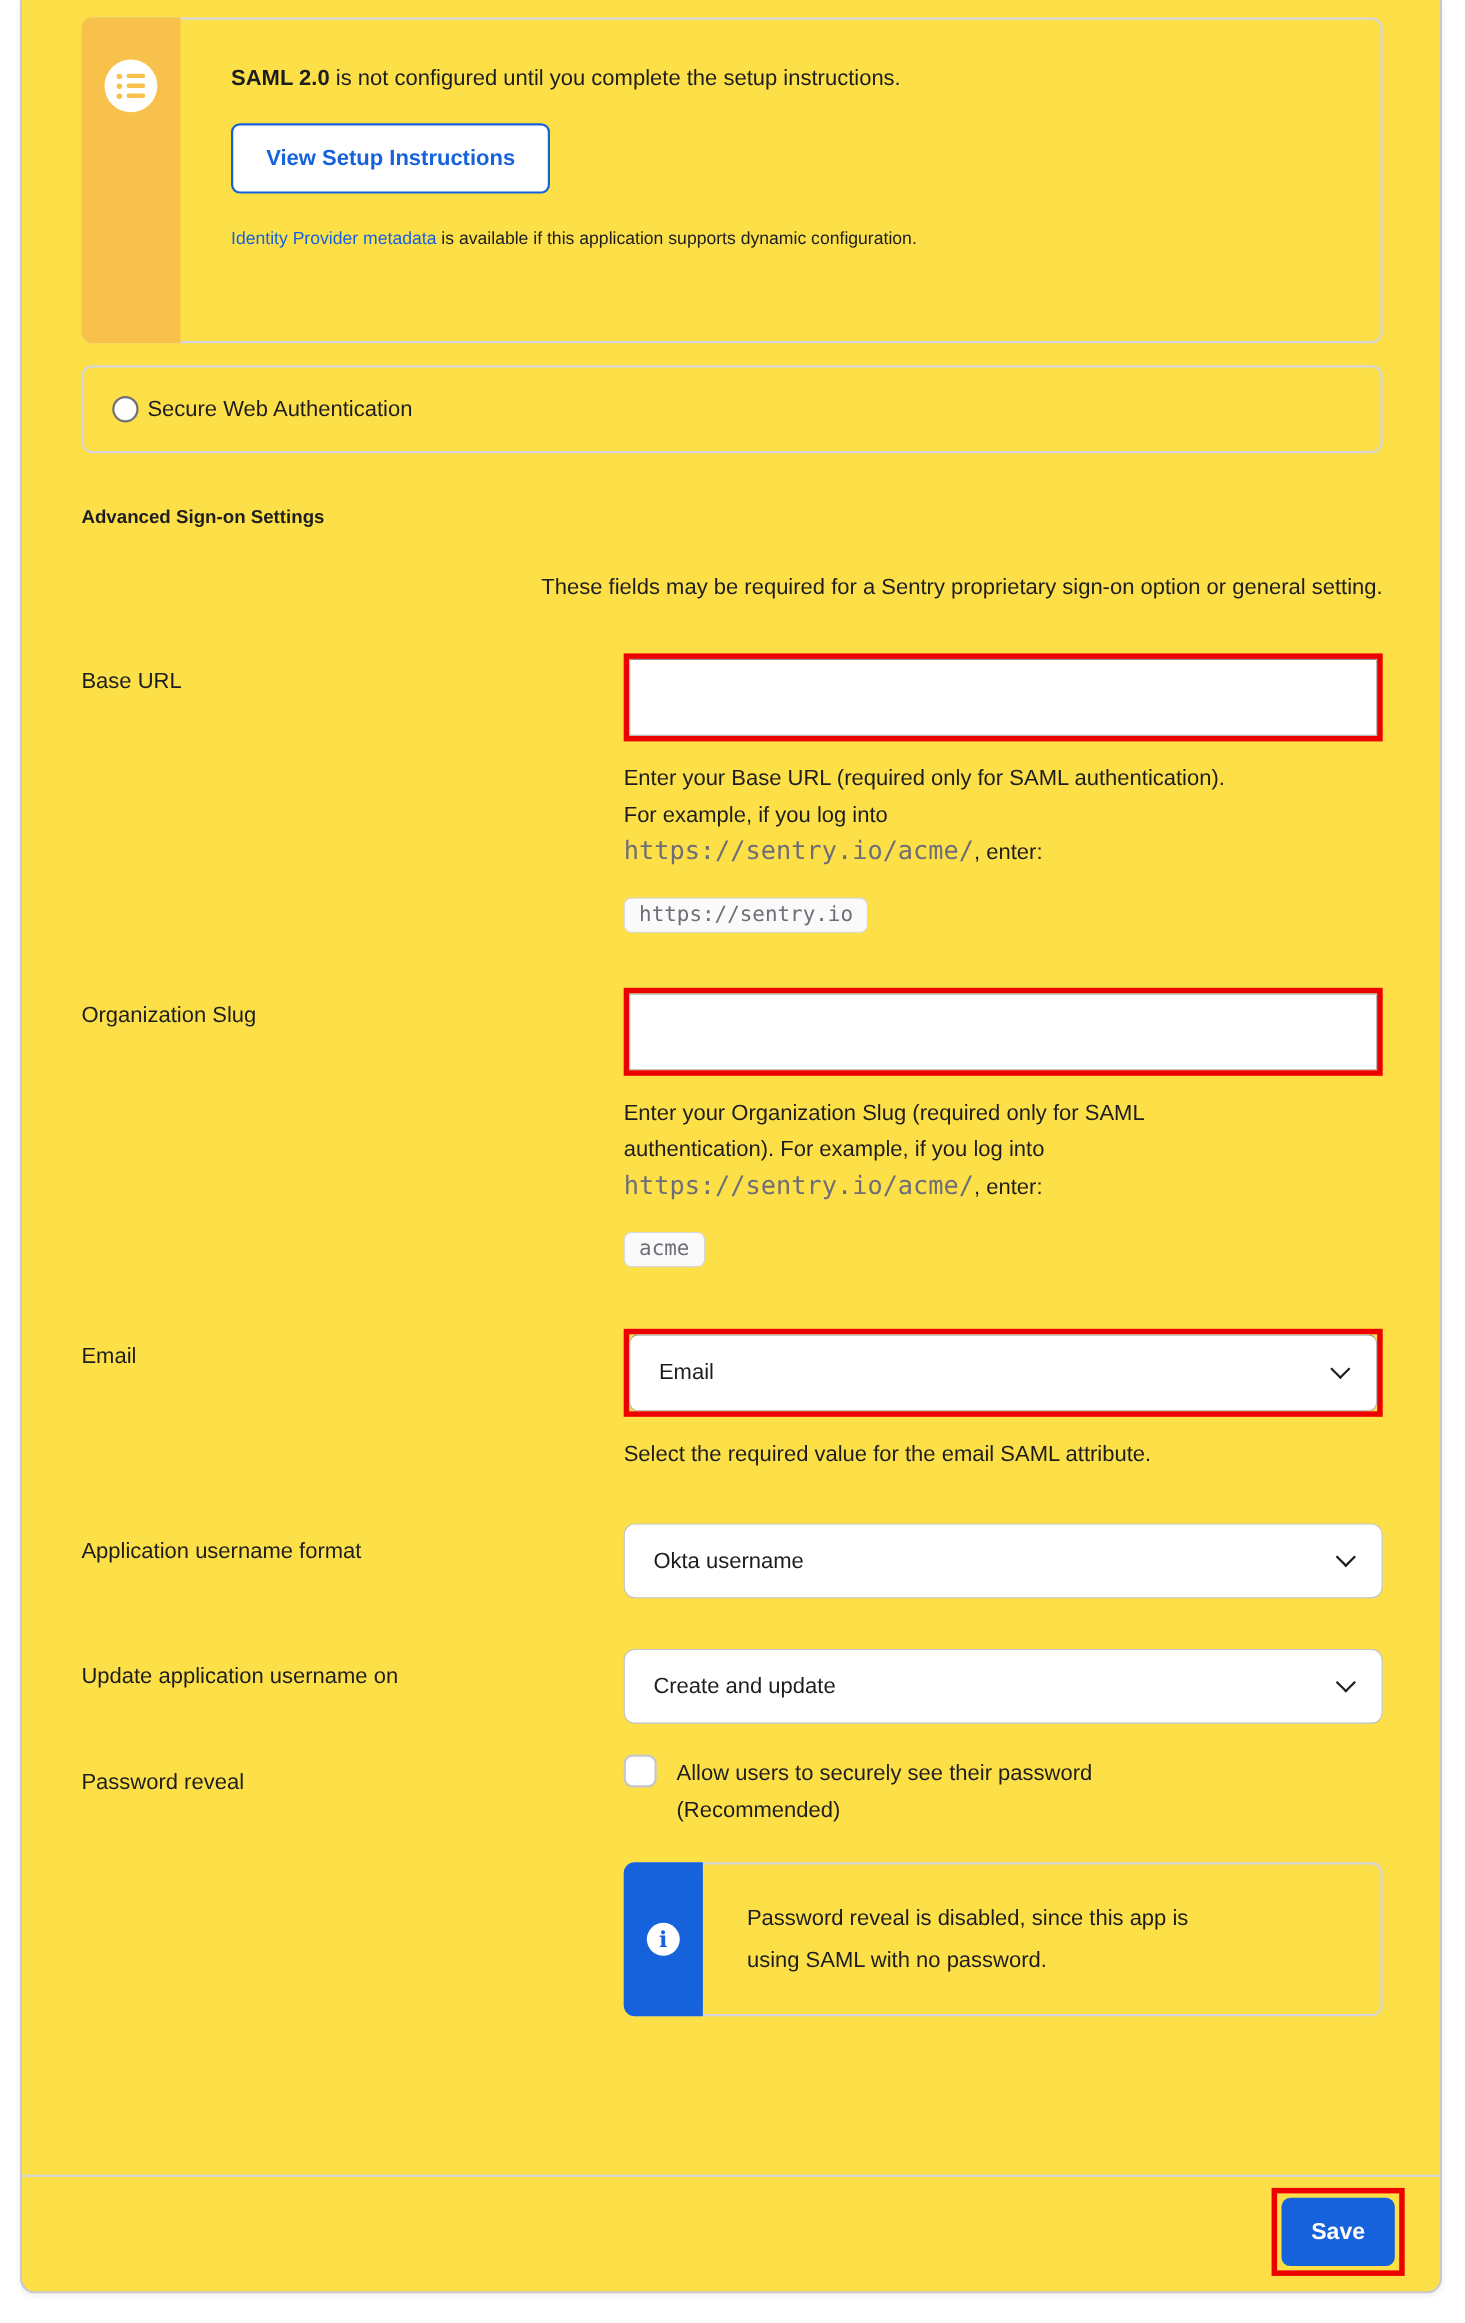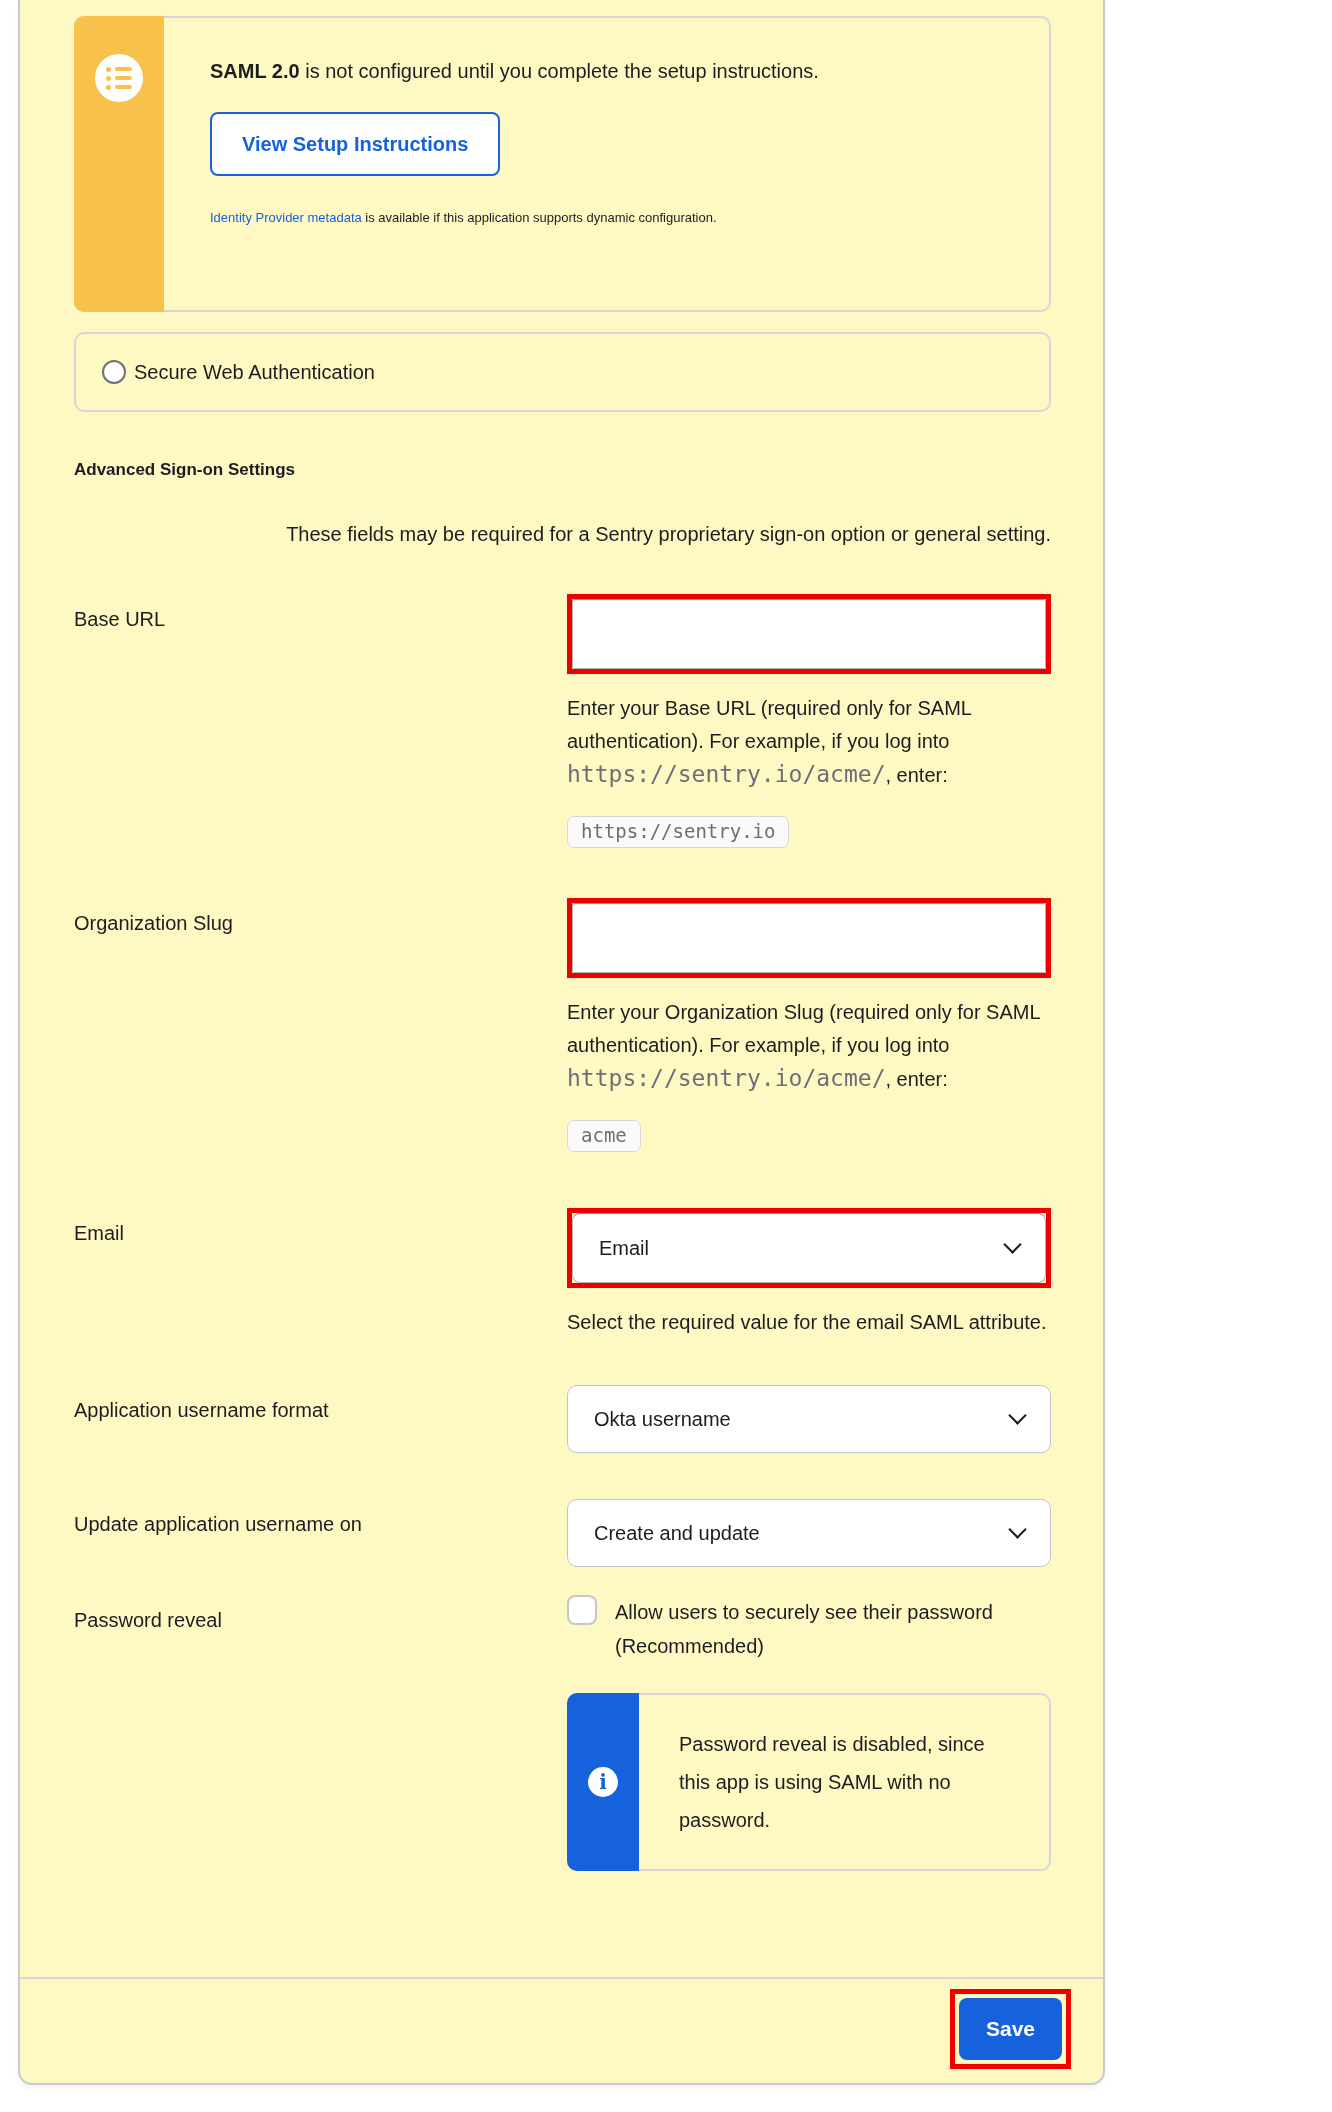--- a/index.html
+++ b/index.html
@@ -7,26 +7,26 @@
   .page {
     position: relative;
     width: 1332px; height: 2112px;
     background: #fff;
     font-family: "Liberation Sans", sans-serif;
     color: #1d1d21;
     overflow: hidden;
   }
   .card {
     position: absolute; left: 18px; top: 0;
-    width: 1087px; height: 2085px;
+    width: 1293px; height: 2085px;
     border: 2px solid #c9c9cf; border-top: 0;
     border-radius: 0 0 14px 14px;
     box-shadow: 0 3px 5px rgba(0,0,0,0.05);
     display: flex; flex-direction: column;
-    background: #fef9c3;
+    background: #fde047;
   }
   .card-body { padding: 16px 52px 30px 54px; flex: 1 1 auto; }
 
   
   .callout {
     position: relative;
     border: 2px solid #d7d7db;
     border-radius: 10px;
     min-height: 296px;
     margin-top: 0;
@@ -51,21 +51,21 @@
   .callout-title b { font-weight: 700; }
   .btn-secondary {
     display: inline-block; margin-top: 26px;
     height: 64px; line-height: 60px; padding: 0 30px;
     border: 2px solid #1662dd; border-radius: 8px;
     background: #fff; color: #1662dd;
     font-family: "Liberation Sans", sans-serif;
     font-size: 20px; font-weight: 700; cursor: pointer;
   }
   .callout-para {
-    margin-top: 26px; font-size: 13px; line-height: 32px; max-width: 900px;
+    margin-top: 26px; font-size: 16px; line-height: 32px; max-width: 900px;
   }
   .link { color: #1662dd; text-decoration: none; cursor: pointer; }
 
   
   .swa-box {
     margin-top: 20px;
     border: 2px solid #d7d7db; border-radius: 10px;
     height: 80px; display: flex; align-items: center;
     padding: 0 26px;
   }

